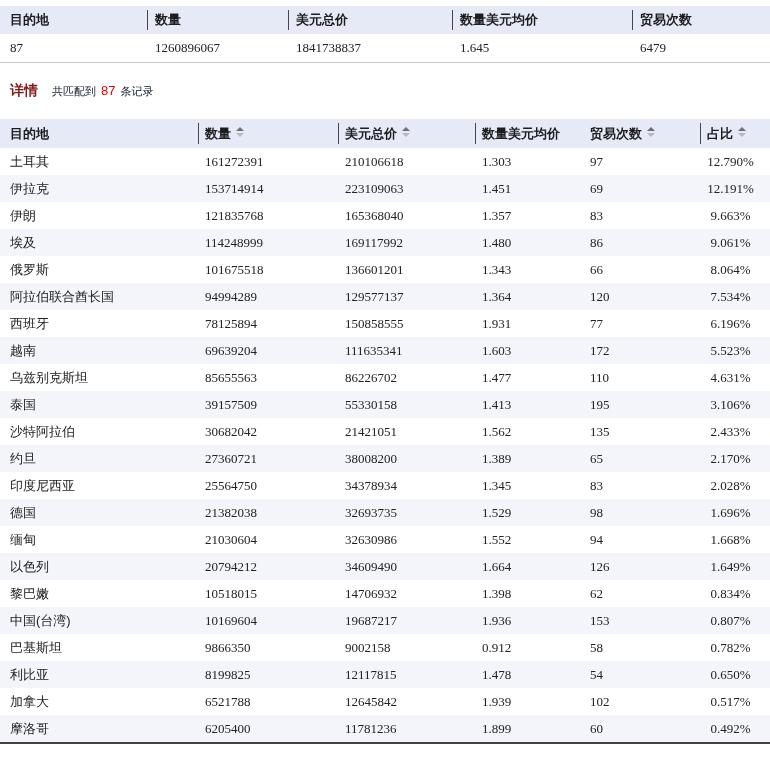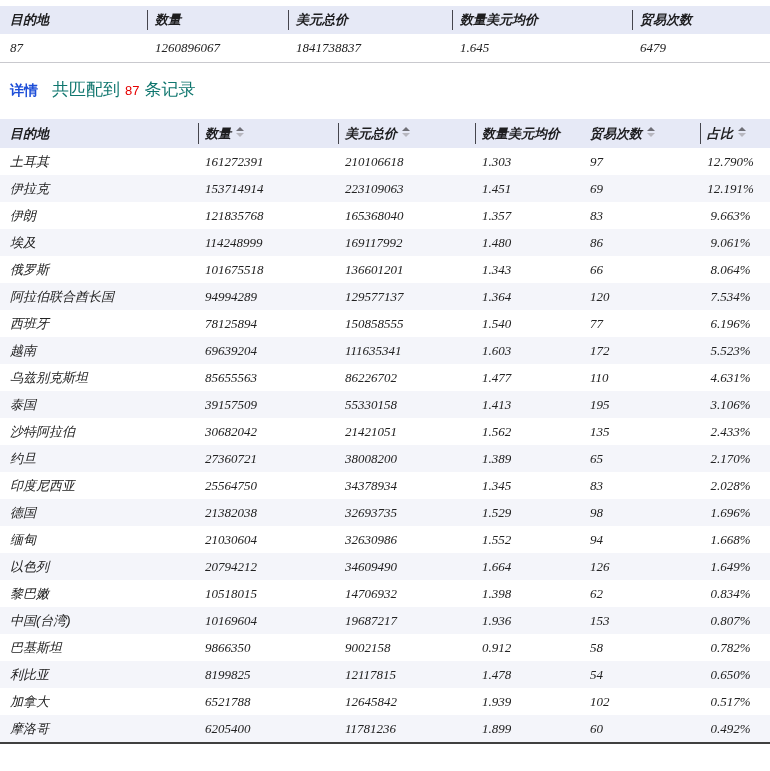--- a/index.html
+++ b/index.html
@@ -1,21 +1,21 @@
 <!DOCTYPE html>
 <html><head>
 <meta charset="utf-8">
 <style>
   html,body { margin:0; padding:0; background:#ffffff; }
   body {
     width:770px; height:771px; overflow:hidden;
     font-family:"Liberation Sans","DejaVu Sans",sans-serif;
     color:#222222; font-size:13px;
   }
-  table { border-collapse:collapse; table-layout:fixed; width:770px;font-style:italic; }
+  table { border-collapse:collapse; table-layout:fixed; width:770px; }
   .num { font-family:"Liberation Serif","DejaVu Serif",serif; }
 
   
   .summary-wrap { margin-top:6px; }
   .summary-table th {
     background:#e6e9f6; height:28px; font-size:13px; font-weight:bold;
     text-align:left; padding:0 0 0 8px; position:relative; color:#1d1d1f;
     overflow:hidden; white-space:nowrap;
   }
   .summary-table th.first { padding-left:10px; }
@@ -26,22 +26,22 @@
   .summary-table td.first { padding-left:10px; }
 
   
   th.divider::before {
     content:""; position:absolute; left:0; top:4px; bottom:4px;
     width:1px; background:#45454d;
   }
 
   
   .detail-bar { margin:18px 0 0 10px; height:18px; line-height:18px; }
-  .detail-title { font-size:14px; font-weight:bold; color:#1d4ed8; margin-right:14px; }
-  .muted { color:#0f766e; font-size:17px; }
+  .detail-title { font-size:14px; font-weight:bold; color:#7f1d1d; margin-right:14px; }
+  .muted { color:#0f172a; font-size:11px; }
   .red { color:#e60000; font-size:13px; margin:0 5px; }
 
   
   .detail-wrap { margin-top:20px; }
   .detail-table th {
     background:#e6e9f6; height:29px; font-size:13px; font-weight:bold;
     text-align:left; padding:0 0 0 7px; position:relative; color:#1d1d1f;
     overflow:hidden; white-space:nowrap;
   }
   .detail-table th.first { padding-left:10px; }
@@ -166,21 +166,21 @@
           <td class="num">94994289</td>
           <td class="num">129577137</td>
           <td class="num">1.364</td>
           <td class="num">120</td>
           <td class="num share">7.534%</td>
         </tr>
         <tr>
           <td class="first">西班牙</td>
           <td class="num">78125894</td>
           <td class="num">150858555</td>
-          <td class="num">1.540</td>
+          <td class="num">1.931</td>
           <td class="num">77</td>
           <td class="num share">6.196%</td>
         </tr>
         <tr>
           <td class="first">越南</td>
           <td class="num">69639204</td>
           <td class="num">111635341</td>
           <td class="num">1.603</td>
           <td class="num">172</td>
           <td class="num share">5.523%</td>

